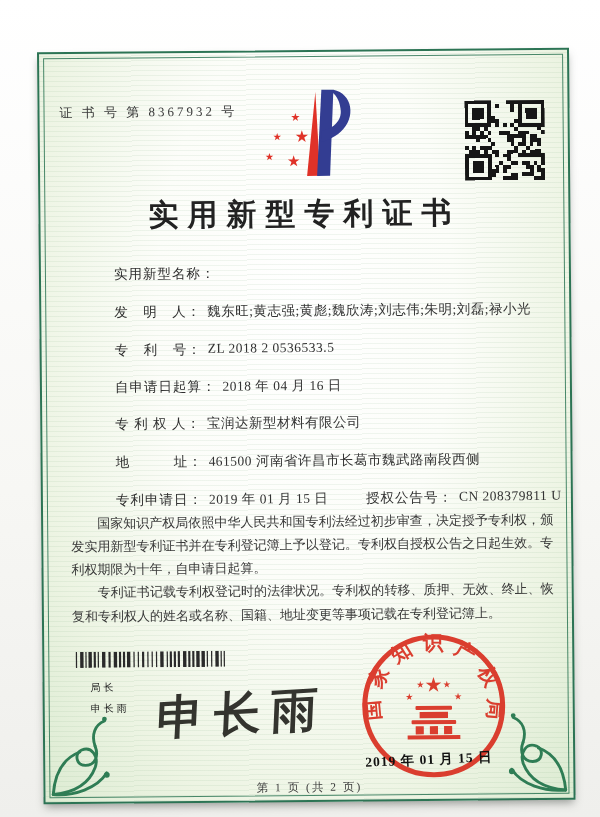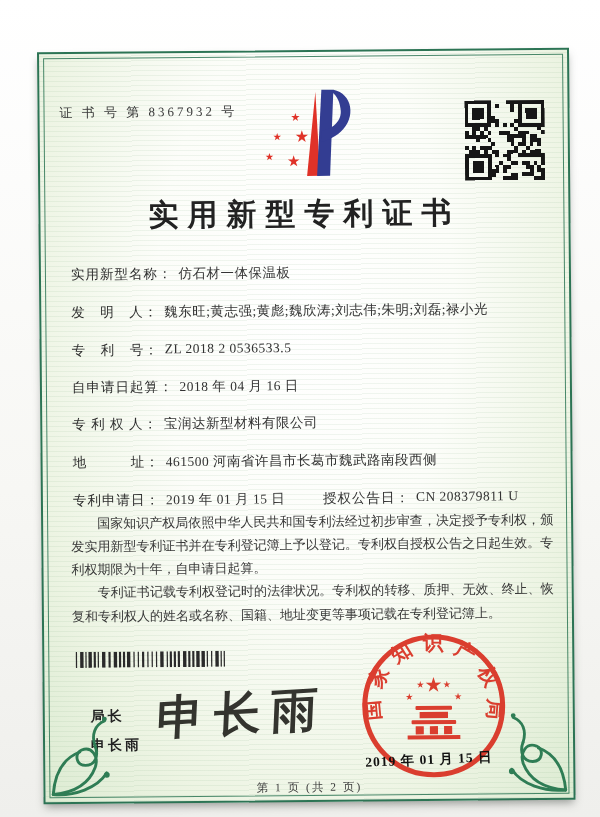--- a/index.html
+++ b/index.html
@@ -16,26 +16,26 @@
       radial-gradient(ellipse at 50% 34%, #ffffff 0%, #fcfdf9 40%, #edf4e3 75%, #dcebd2 100%);
     transform:rotate(-0.5deg);transform-origin:top center;
     box-shadow:0 5px 9px -2px rgba(70,75,70,.5);
   }
   .cert::after{content:"";position:absolute;inset:4px;border:1px solid #2c7454;opacity:.85;pointer-events:none;}
   .abs{position:absolute;}
   .cert-no{left:20px;top:50px;font-size:13px;letter-spacing:3px;color:#3a3a3a;}
   .title{left:0;top:142px;width:100%;text-align:center;font-size:30px;font-weight:700;
          letter-spacing:9px;color:#222;}
   .row{left:30px;display:flex;font-size:13.5px;white-space:nowrap;color:#333;}
-  .row .lab{white-space:pre;letter-spacing:1px;margin-right:6px;color:#2e2e2e;}
+  .row .lab{white-space:pre;letter-spacing:1px;margin-right:6px;color:#2e2e2e;margin-left:43px;}
   .row .val{letter-spacing:.5px;}
   .grant2{position:absolute;left:250px;top:0;display:flex;}
   .paras{left:28px;top:458px;width:482px;font-size:13px;line-height:1.78;color:#383838;text-align:justify;}
   .paras p{margin:0;text-indent:2em;}
-  .signer{left:46px;top:648px;font-size:14px;font-weight:700;letter-spacing:3px;line-height:2.1;color:#222;}
+  .signer{left:46px;top:623px;font-size:10px;font-weight:400;letter-spacing:3px;line-height:2.1;color:#222;}
   .signature{left:112px;top:630px;font-size:47px;font-weight:600;color:#24241f;
              transform:rotate(-3deg) skewX(-6deg);letter-spacing:10px;opacity:.92;}
   .seal{left:312px;top:578px;width:154px;height:154px;opacity:.92;}
   .seal-date{left:320px;top:700px;font-size:13.5px;letter-spacing:1px;color:#111;font-weight:600;
              transform:rotate(-2deg);z-index:5;}
   .footer{left:0;top:728px;width:100%;text-align:center;font-size:11.5px;letter-spacing:2px;color:#3c3c3c;}
   .logo{left:213px;top:32px;width:108px;height:98px;}
   .qr{left:425px;top:50px;width:80px;height:80px;}
   .barcode{left:30px;top:598px;width:154px;height:16px;}
   .flourish{width:96px;height:96px;}
@@ -281,21 +281,20 @@
       <rect x="13" y="20" width="1" height="1" fill="#161616"></rect>
       <rect x="18" y="20" width="1" height="1" fill="#161616"></rect>
       <rect x="19" y="20" width="1" height="1" fill="#161616"></rect>
       <rect x="20" y="20" width="1" height="1" fill="#161616"></rect>
     </svg>
 
   <div class="abs title">实用新型专利证书</div>
 
   <div class="abs row" style="top:212px">
     <span class="lab">实用新型名称：</span>
-    <span class="val">仿石材一体保温板</span>
   </div>
   <div class="abs row" style="top:250px">
     <span class="lab">发　明　人：</span>
     <span class="val">魏东旺;黄志强;黄彪;魏欣涛;刘志伟;朱明;刘磊;禄小光</span>
   </div>
   <div class="abs row" style="top:288px">
     <span class="lab">专　利　号：</span>
     <span class="val">ZL 2018 2 0536533.5</span>
   </div>
   <div class="abs row" style="top:325px">
@@ -308,21 +307,21 @@
   </div>
   <div class="abs row" style="top:400px">
     <span class="lab">地　　　址：</span>
     <span class="val">461500 河南省许昌市长葛市魏武路南段西侧</span>
   </div>
 
   <div class="abs row" style="top:438px">
     <span class="lab">专利申请日：</span>
     <span class="val">2019 年 01 月 15 日</span>
     <span class="grant2">
-      <span class="lab">授权公告日：</span>
+      <span class="lab">授权公告号：</span>
       <span class="val">CN 208379811 U</span>
     </span>
   </div>
 
   <div class="abs paras">
     <p>国家知识产权局依照中华人民共和国专利法经过初步审查，决定授予专利权，颁发实用新型专利证书并在专利登记簿上予以登记。专利权自授权公告之日起生效。专利权期限为十年，自申请日起算。</p>
     <p>专利证书记载专利权登记时的法律状况。专利权的转移、质押、无效、终止、恢复和专利权人的姓名或名称、国籍、地址变更等事项记载在专利登记簿上。</p>
   </div>
 
   <svg class="abs barcode" id="barcode-svg" viewBox="0 0 100 10" preserveAspectRatio="none">

